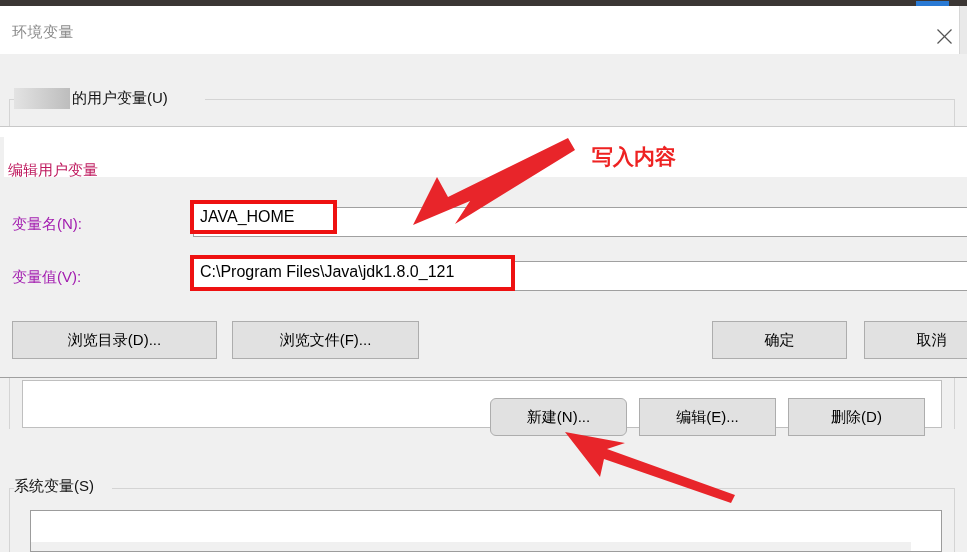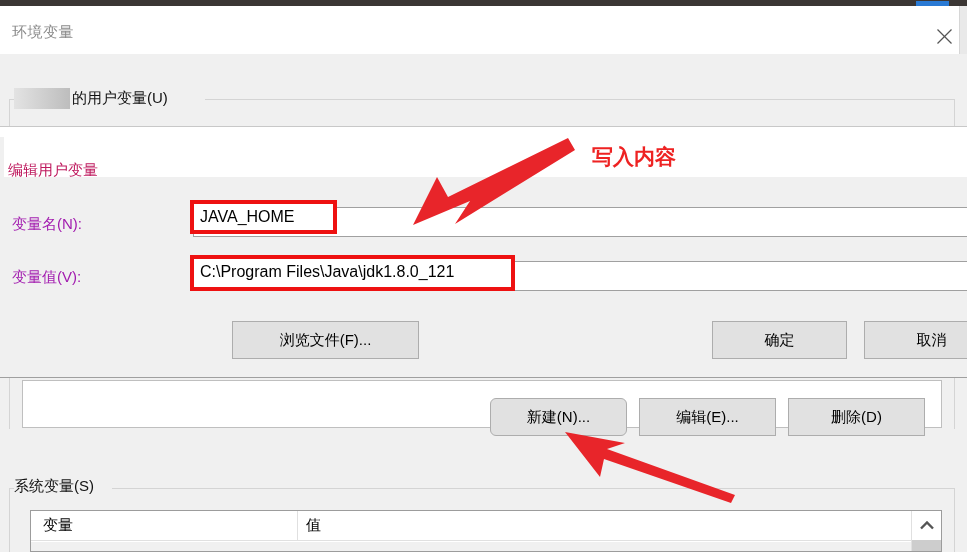--- a/index.html
+++ b/index.html
@@ -243,33 +243,20 @@
     <div class="btn btn-edit">编辑(E)...</div>
     <div class="btn btn-del">删除(D)</div>
 
     <div class="sys-group-left-line"></div>
     <div class="sys-group-box-left"></div>
     <div class="sys-group-box-right"></div>
     <div class="sys-group-line"></div>
     <div class="sys-group-label">系统变量(S)</div>
 
     <div class="sys-table">
-      <div class="table-header">
-        <div class="col-divider"></div>
-        <div class="th th-var">变量</div>
-        <div class="th th-val">值</div>
-        <div class="vscroll">
-          <div class="vscroll-up">
-            <svg width="14" height="9" viewBox="0 0 14 9">
-              <path d="M1 7.5 L7 1.5 L13 7.5" fill="none" stroke="#555" stroke-width="2.4"></path>
-            </svg>
-          </div>
-          <div class="vscroll-thumb"></div>
-        </div>
-      </div>
       <div class="table-body-row"></div>
     </div>
   </div>
 
   <div class="edit-dialog">
     <div class="edit-title-white-top"></div>
     <div class="edit-dialog-title">
       <span>编辑用户变量</span>
     </div>
   </div>
@@ -280,20 +267,21 @@
   <input class="field-input inp-val" value="C:\Program Files\Java\jdk1.8.0_121" style="">
 
   <div class="red-box-fill rbf-name"></div>
   <div class="red-box-text rbt-name">JAVA_HOME</div>
   <div class="red-box red-box-name"></div>
 
   <div class="red-box-fill rbf-val"></div>
   <div class="red-box-text rbt-val">C:\Program Files\Java\jdk1.8.0_121</div>
   <div class="red-box red-box-val"></div>
 
+  <div class="btn btn-browse-dir">浏览目录(D)...</div>
   <div class="btn btn-browse-file">浏览文件(F)...</div>
   <div class="btn btn-ok">确定</div>
   <div class="btn btn-cancel">取消</div>
 
   <div class="anno-layer">
     <svg width="967" height="552" viewBox="0 0 967 552">
 
       <path d="M 575 150 L 455 224 L 470 201 L 413 225 L 437 177 L 448 197 L 568 138 Z" fill="#e8252a"></path>
 
       <path d="M 735 495 L 607 449 L 625 443 L 565 432 L 600 477 L 604 459 L 731 503 Z" fill="#e8252a"></path>

